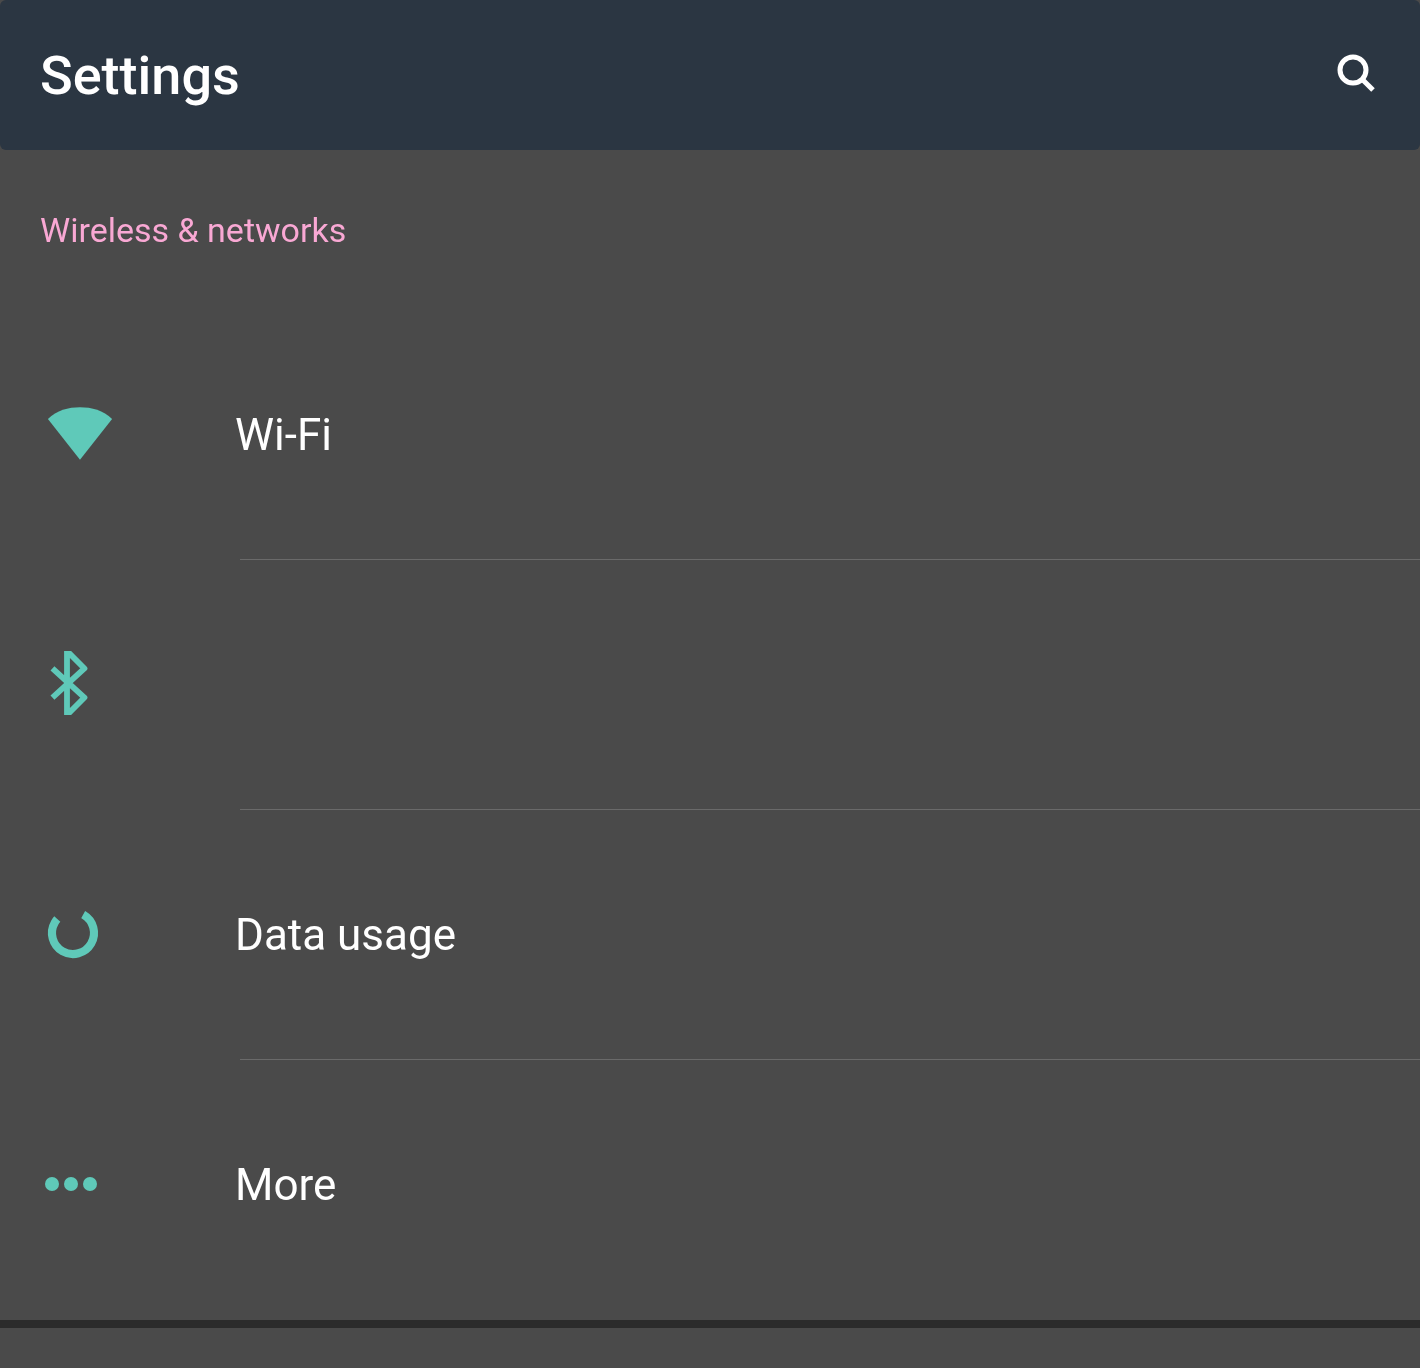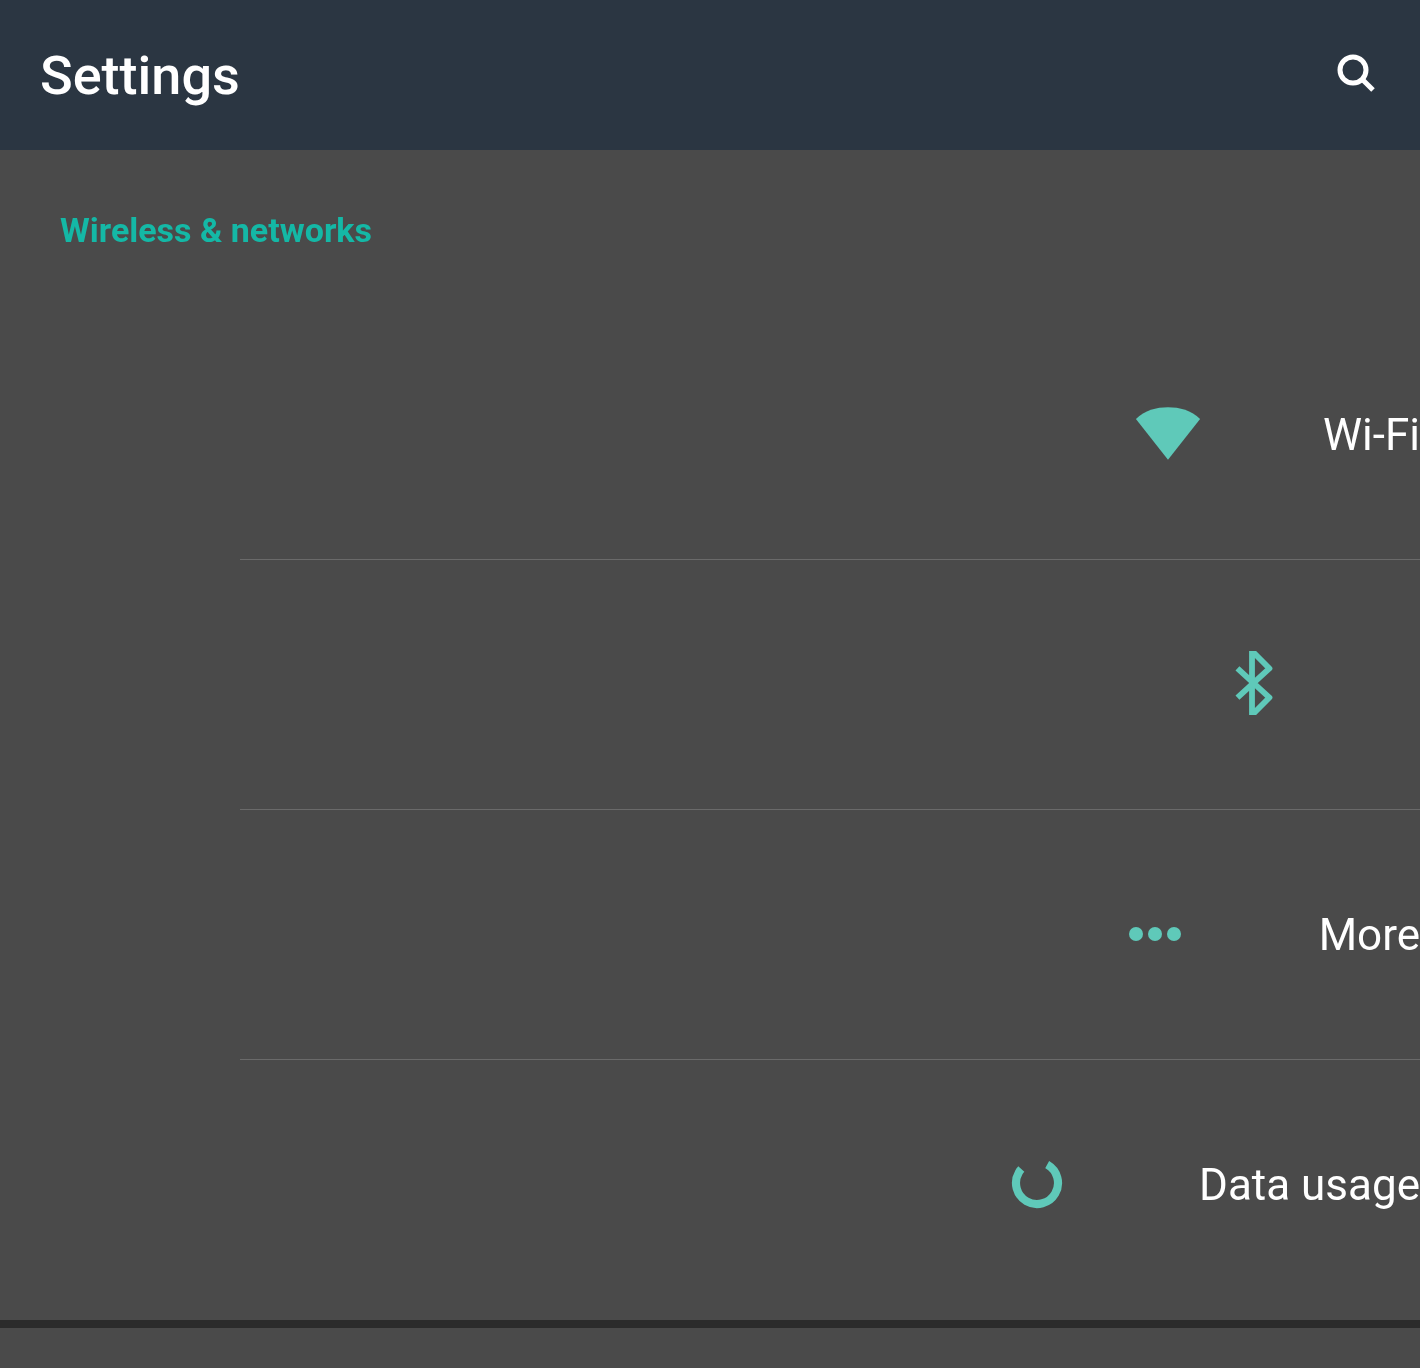--- a/index.html
+++ b/index.html
@@ -14,48 +14,48 @@
       height: 1368px;
       overflow: hidden;
     }
     .header {
       background: #2b3642;
       height: 150px;
       display: flex;
       align-items: center;
       justify-content: space-between;
       padding: 0 40px;
+      border-radius: 6px;
     }
     .header-title {
       color: #ffffff;
       font-size: 54px;
       font-weight: 500;
     }
     .search-icon {
       color: #ffffff;
       cursor: pointer;
     }
     .content {
       padding-top: 60px;
     }
     .section-header {
-      color: #14b8a6;
+      color: #f9a8d4;
       font-size: 34px;
-      font-weight: 700;
-      padding: 0 60px;
+      font-weight: 400;
+      padding: 0 40px;
       margin-bottom: 60px;
     }
     .settings-item {
       display: flex;
       align-items: center;
       height: 250px;
       padding-left: 45px;
       cursor: pointer;
       position: relative;
-      justify-content: flex-end;
     }
     .settings-item:not(:last-child)::after {
       content: "";
       position: absolute;
       bottom: 0;
       left: 240px;
       right: 0;
       height: 1px;
       background: #6a6a6a;
     }
@@ -113,35 +113,35 @@
         <svg width="44" height="64" viewBox="0 0 14 22" fill="currentColor">
           <path d="M7 0 L7 22 L13 16 L2 6 M7 0 L13 6 L2 16" stroke="currentColor" stroke-width="2" fill="none" stroke-linejoin="round"></path>
         </svg>
       </span>
     </div>
   </div>
 
   <div class="settings-item">
     <div class="icon-wrap">
       <span class="item-icon">
+        <svg width="56" height="56" viewBox="0 0 24 24" fill="none">
+          <circle cx="12" cy="12" r="9" stroke="currentColor" stroke-width="3.5" stroke-dasharray="44 12" transform="rotate(-60 12 12)"></circle>
+        </svg>
+      </span>
+    </div>
+    <div class="item-label">Data usage</div>
+  </div>
+
+  <div class="settings-item">
+    <div class="icon-wrap">
+      <span class="item-icon">
         <svg width="52" height="14" viewBox="0 0 26 7" fill="currentColor">
           <circle cx="3.5" cy="3.5" r="3.5"></circle>
           <circle cx="13" cy="3.5" r="3.5"></circle>
           <circle cx="22.5" cy="3.5" r="3.5"></circle>
         </svg>
       </span>
     </div>
     <div class="item-label">More</div>
   </div>
-
-  <div class="settings-item">
-    <div class="icon-wrap">
-      <span class="item-icon">
-        <svg width="56" height="56" viewBox="0 0 24 24" fill="none">
-          <circle cx="12" cy="12" r="9" stroke="currentColor" stroke-width="3.5" stroke-dasharray="44 12" transform="rotate(-60 12 12)"></circle>
-        </svg>
-      </span>
-    </div>
-    <div class="item-label">Data usage</div>
-  </div>
 </div>
 
 <div class="divider-bar"></div>
 
 </body></html>

